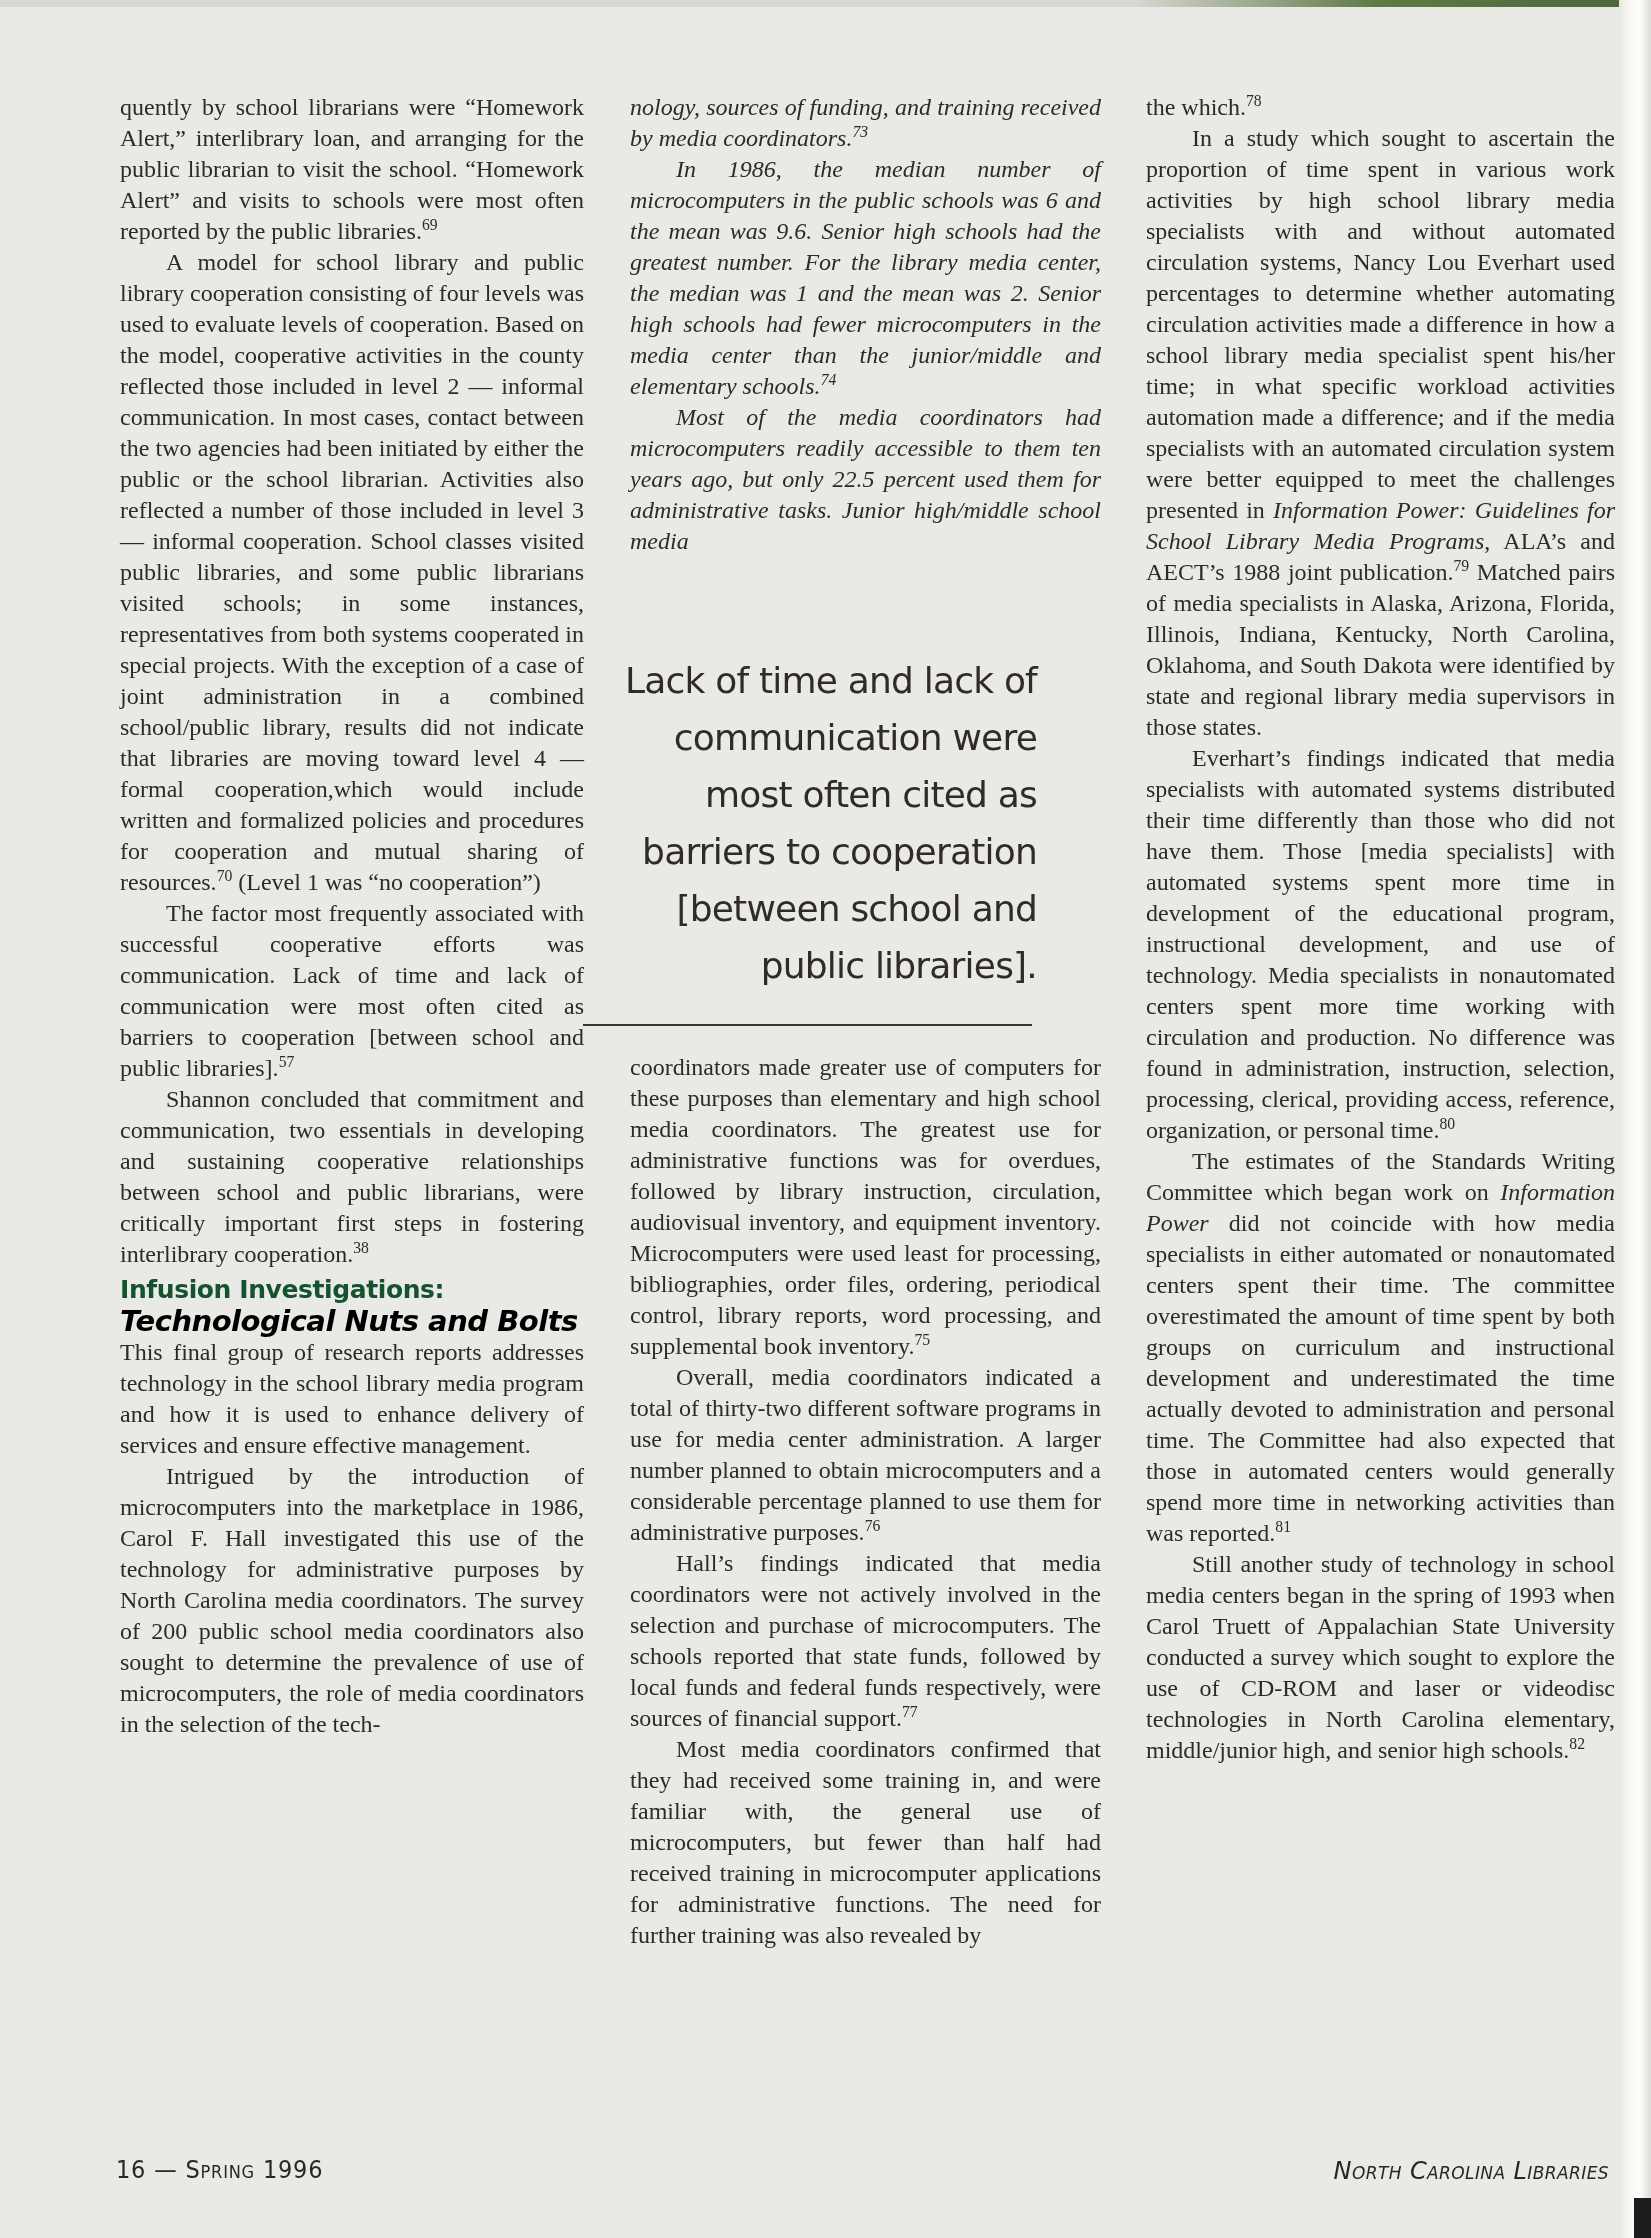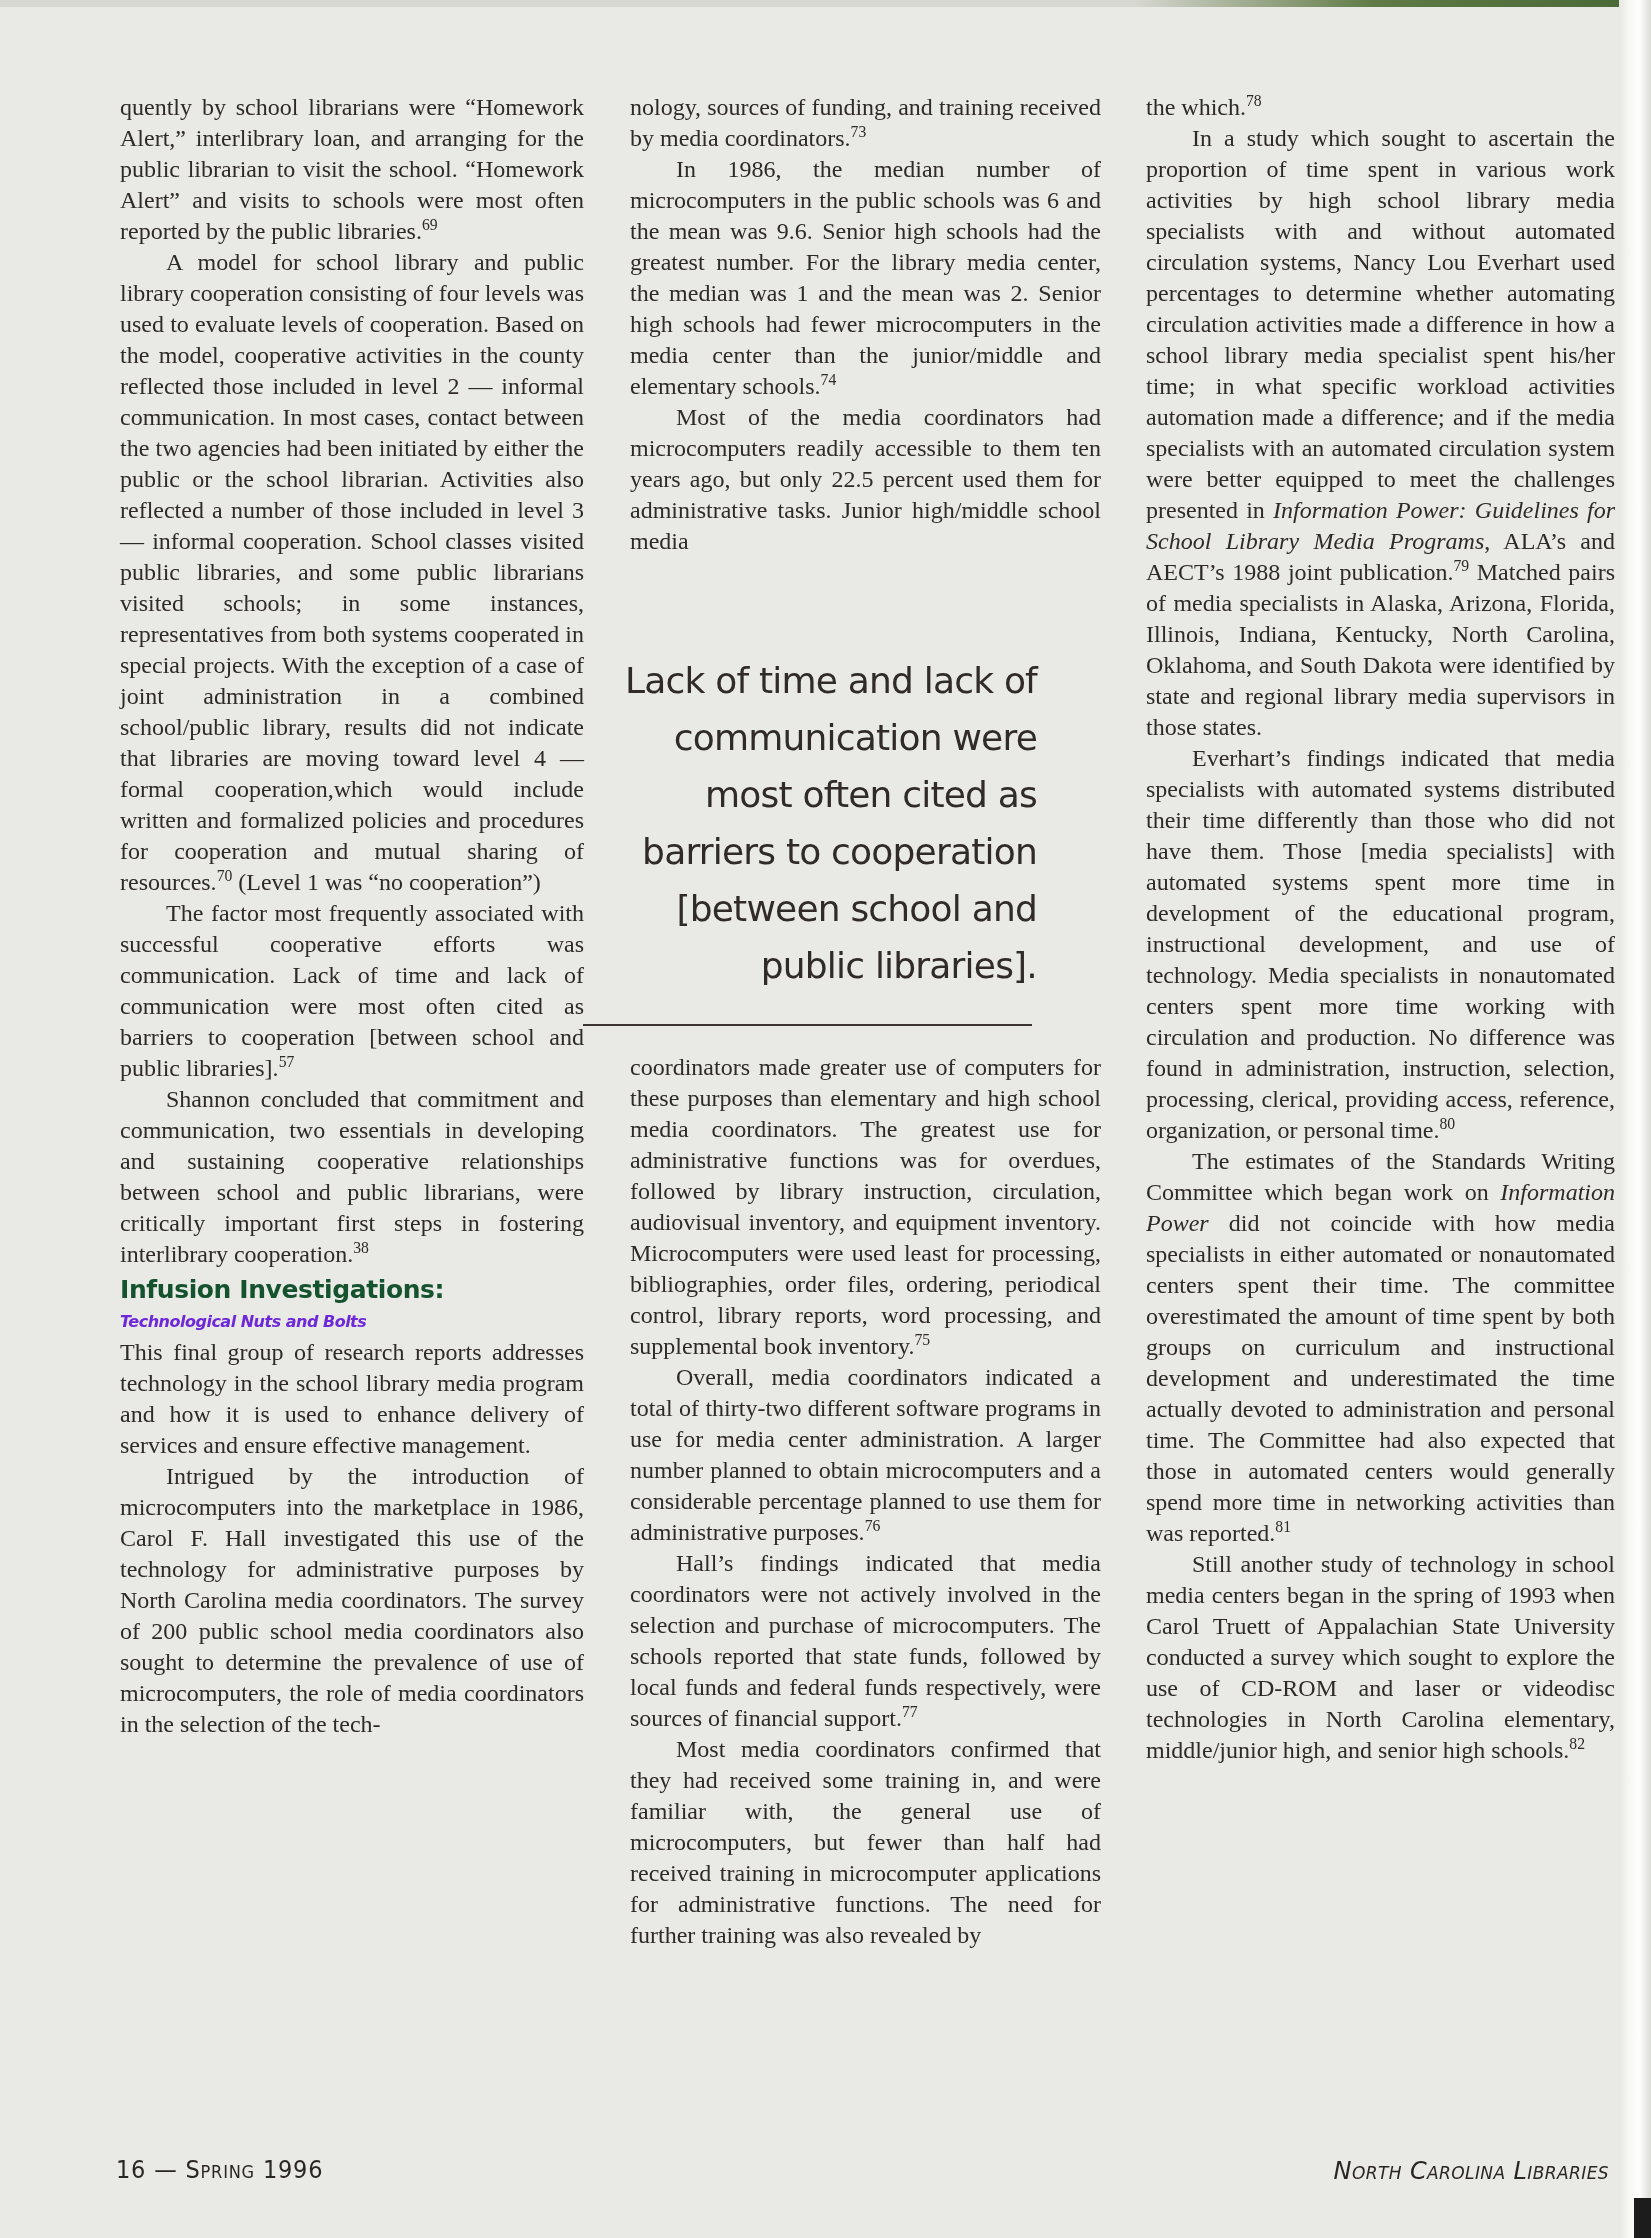--- a/index.html
+++ b/index.html
@@ -21,34 +21,34 @@
     .page-edge-dark {
       position: absolute; right: 0; bottom: 0; width: 18px; height: 41px; background: #1c1c1c;
     }
     .col {
       position: absolute; top: 92px;
       font-size: 24px; line-height: 31px;
       text-align: justify;
       hyphens: manual;
     }
     .col-left { left: 120px; width: 464px; }
-    .col-mid { left: 630px; width: 471px; }
+    .col-mid { left: 630px; width: 471px; font-style: italic; }
     .col-right { left: 1146px; width: 469px; }
     .col p { margin: 0; }
     .col p.indent { text-indent: 46px; }
     sup { font-size: 15.7px; line-height: 0; vertical-align: 9px; }
     em.title { font-style: italic; }
     .heading {
       font-family: "DejaVu Sans", sans-serif; font-weight: bold;
       font-size: 25px; line-height: 33px; margin-top: 3px; color: #14532d;
       letter-spacing: -0.4px;
     }
     .subheading {
       font-family: "DejaVu Sans", sans-serif; font-style: italic; font-weight: bold;
-      font-size: 16px; line-height: 31px; color: #6d28d9; letter-spacing: -0.5px;
+      font-size: 29px; line-height: 31px; color: #000000; letter-spacing: -0.5px;
     }
     .pullquote {
       position: absolute; left: 583px; top: 652px; width: 454px;
       font-family: "DejaVu Sans", sans-serif; 
       font-size: 36px; line-height: 57px; text-align: right;
       color: #302b29; letter-spacing: -0.8px;
     }
     .pullquote-rule {
       position: absolute; left: 583px; top: 1024px; width: 449px; height: 1.7px; background: #3a3533;
     }

